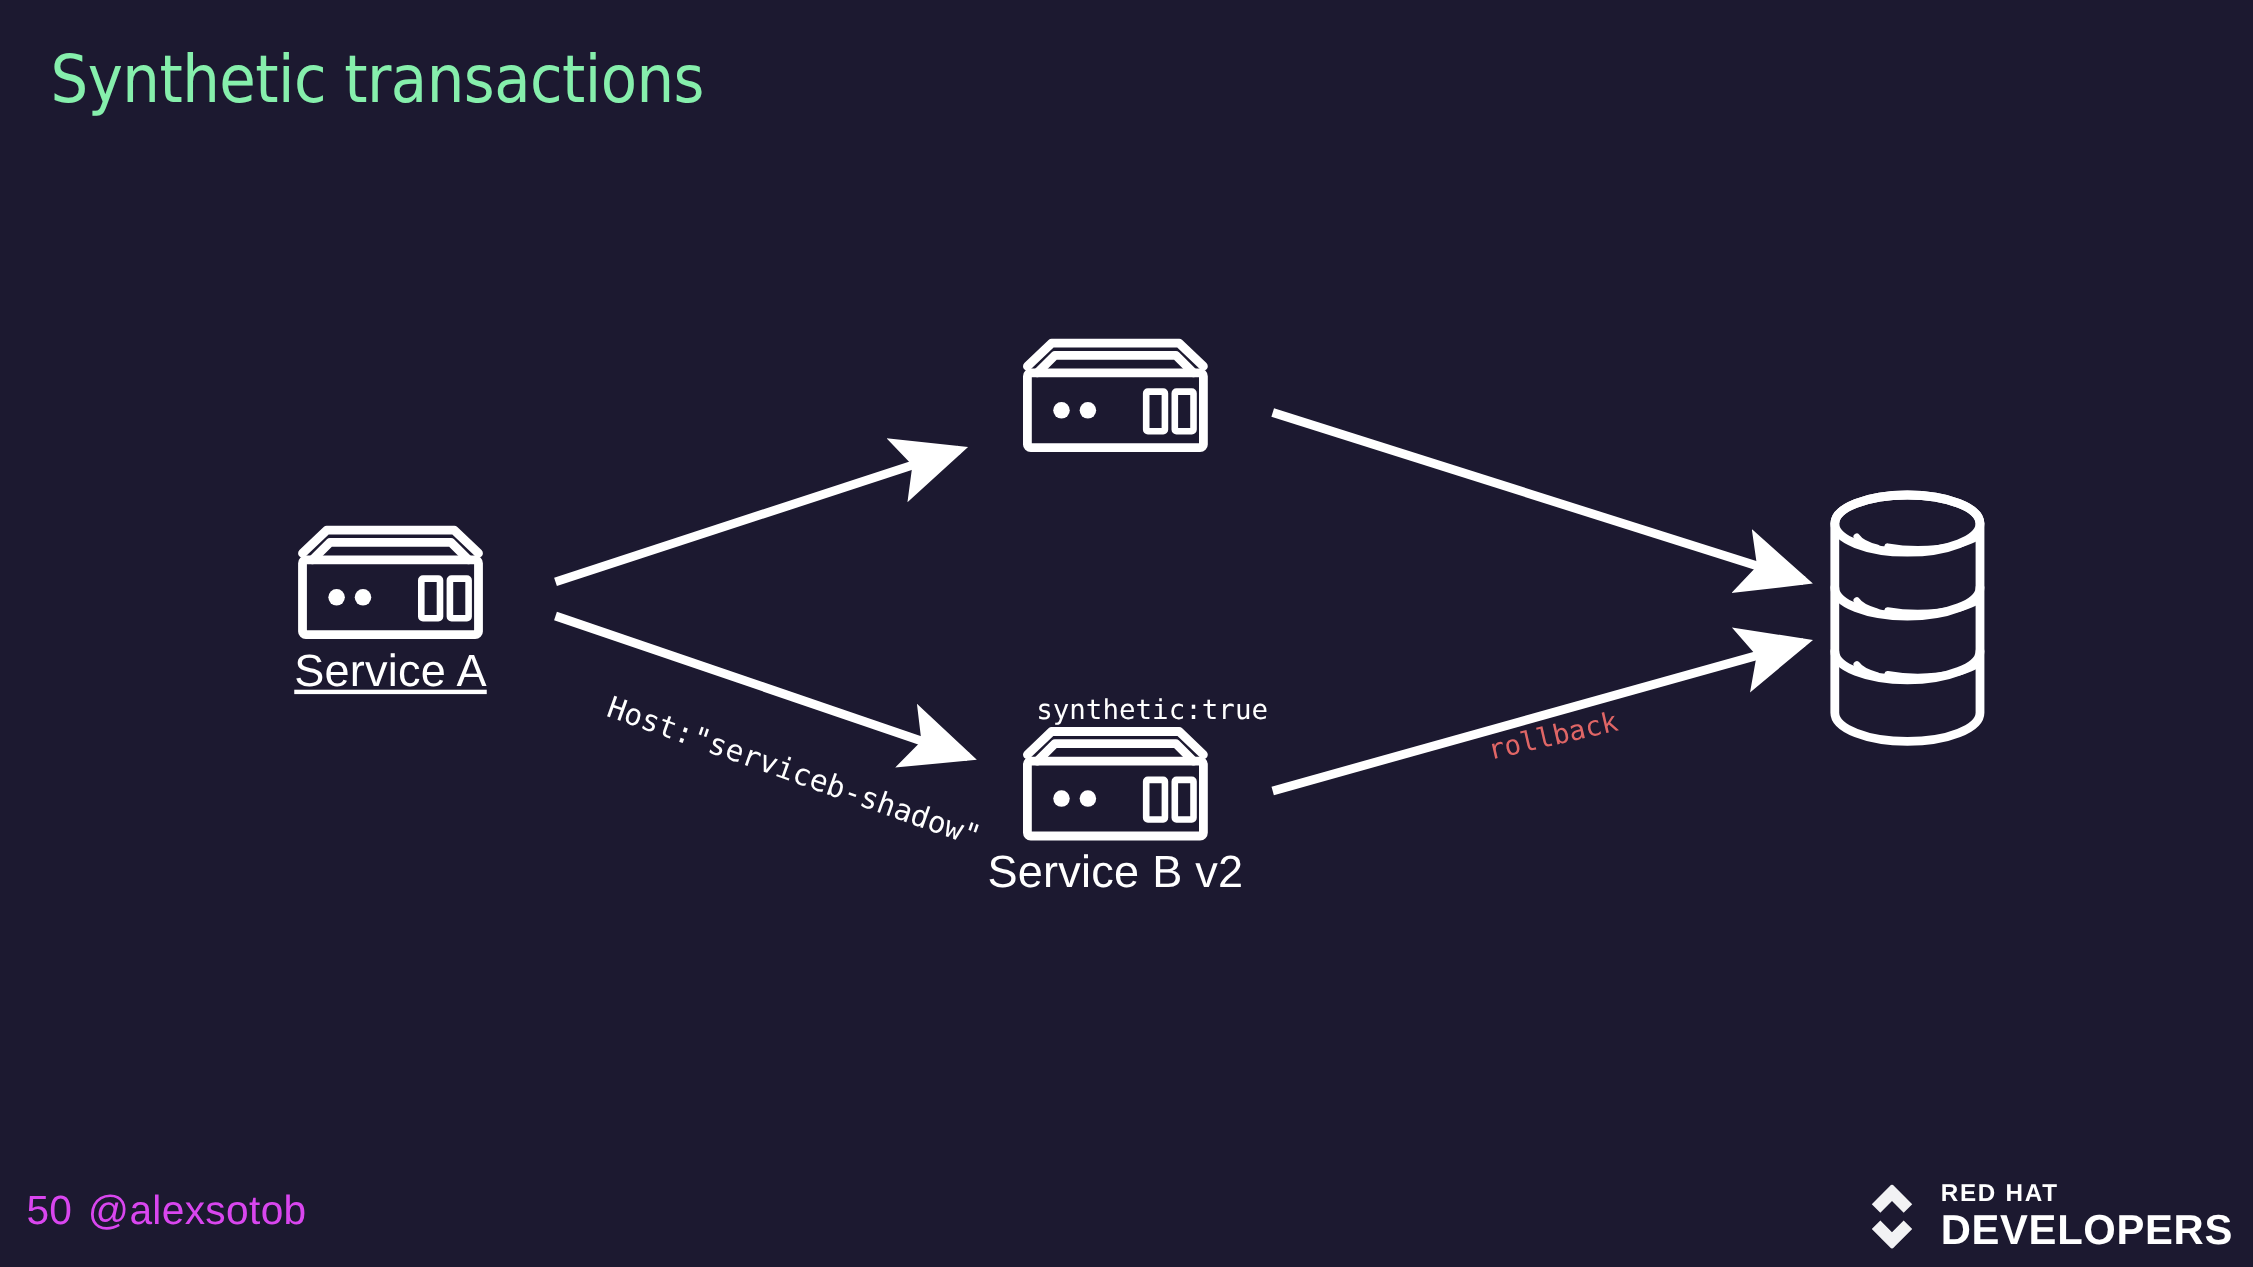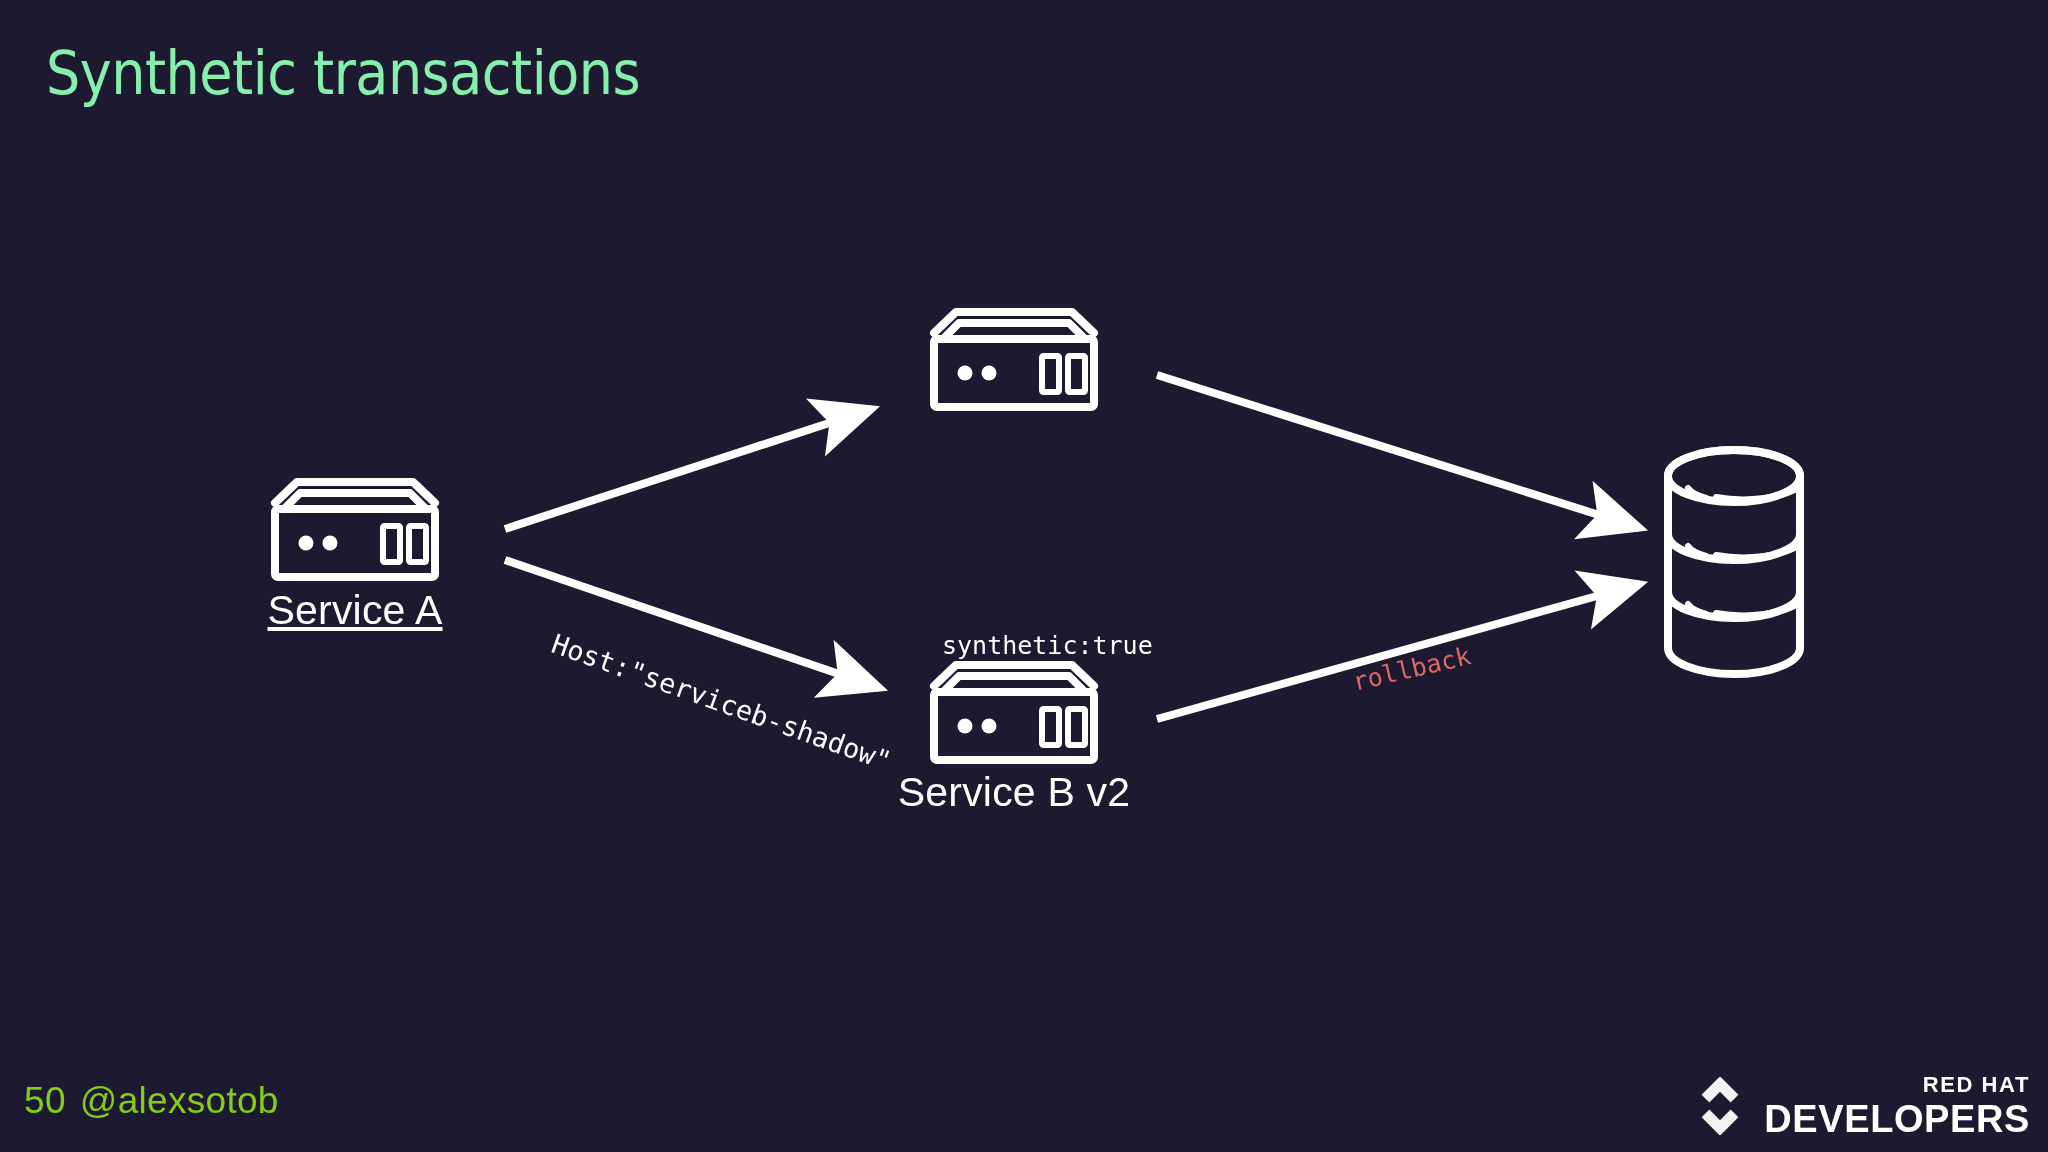--- a/index.html
+++ b/index.html
@@ -92,42 +92,42 @@
     color: #e06666;
     transform: rotate(-13deg);
     transform-origin: 0 50%;
   }
 
   
   #footer-left {
     position: absolute;
     left: 24px;
     bottom: 30px;
-    color: #84cc16;
+    color: #d946ef;
     font-family: "Liberation Sans", sans-serif;
     font-size: 37px;
     letter-spacing: 0.3px;
     white-space: nowrap;
   }
   #footer-left .page-num { margin-right: 14px; }
 
   
   #brand-logo {
     position: absolute;
     right: 18px;
     bottom: 14px;
     display: flex;
     align-items: center;
     gap: 15px;
   }
   #brand-logo .logo-mark { display: block; }
   #brand-logo .logo-words {
     display: flex;
     flex-direction: column;
-    align-items: flex-end;
+    align-items: flex-start;
     line-height: 1;
     color: #ffffff;
     font-family: "Liberation Sans", sans-serif;
   }
   #brand-logo .logo-top {
     font-size: 22px;
     font-weight: 700;
     letter-spacing: 1.6px;
     margin-bottom: 4px;
   }

